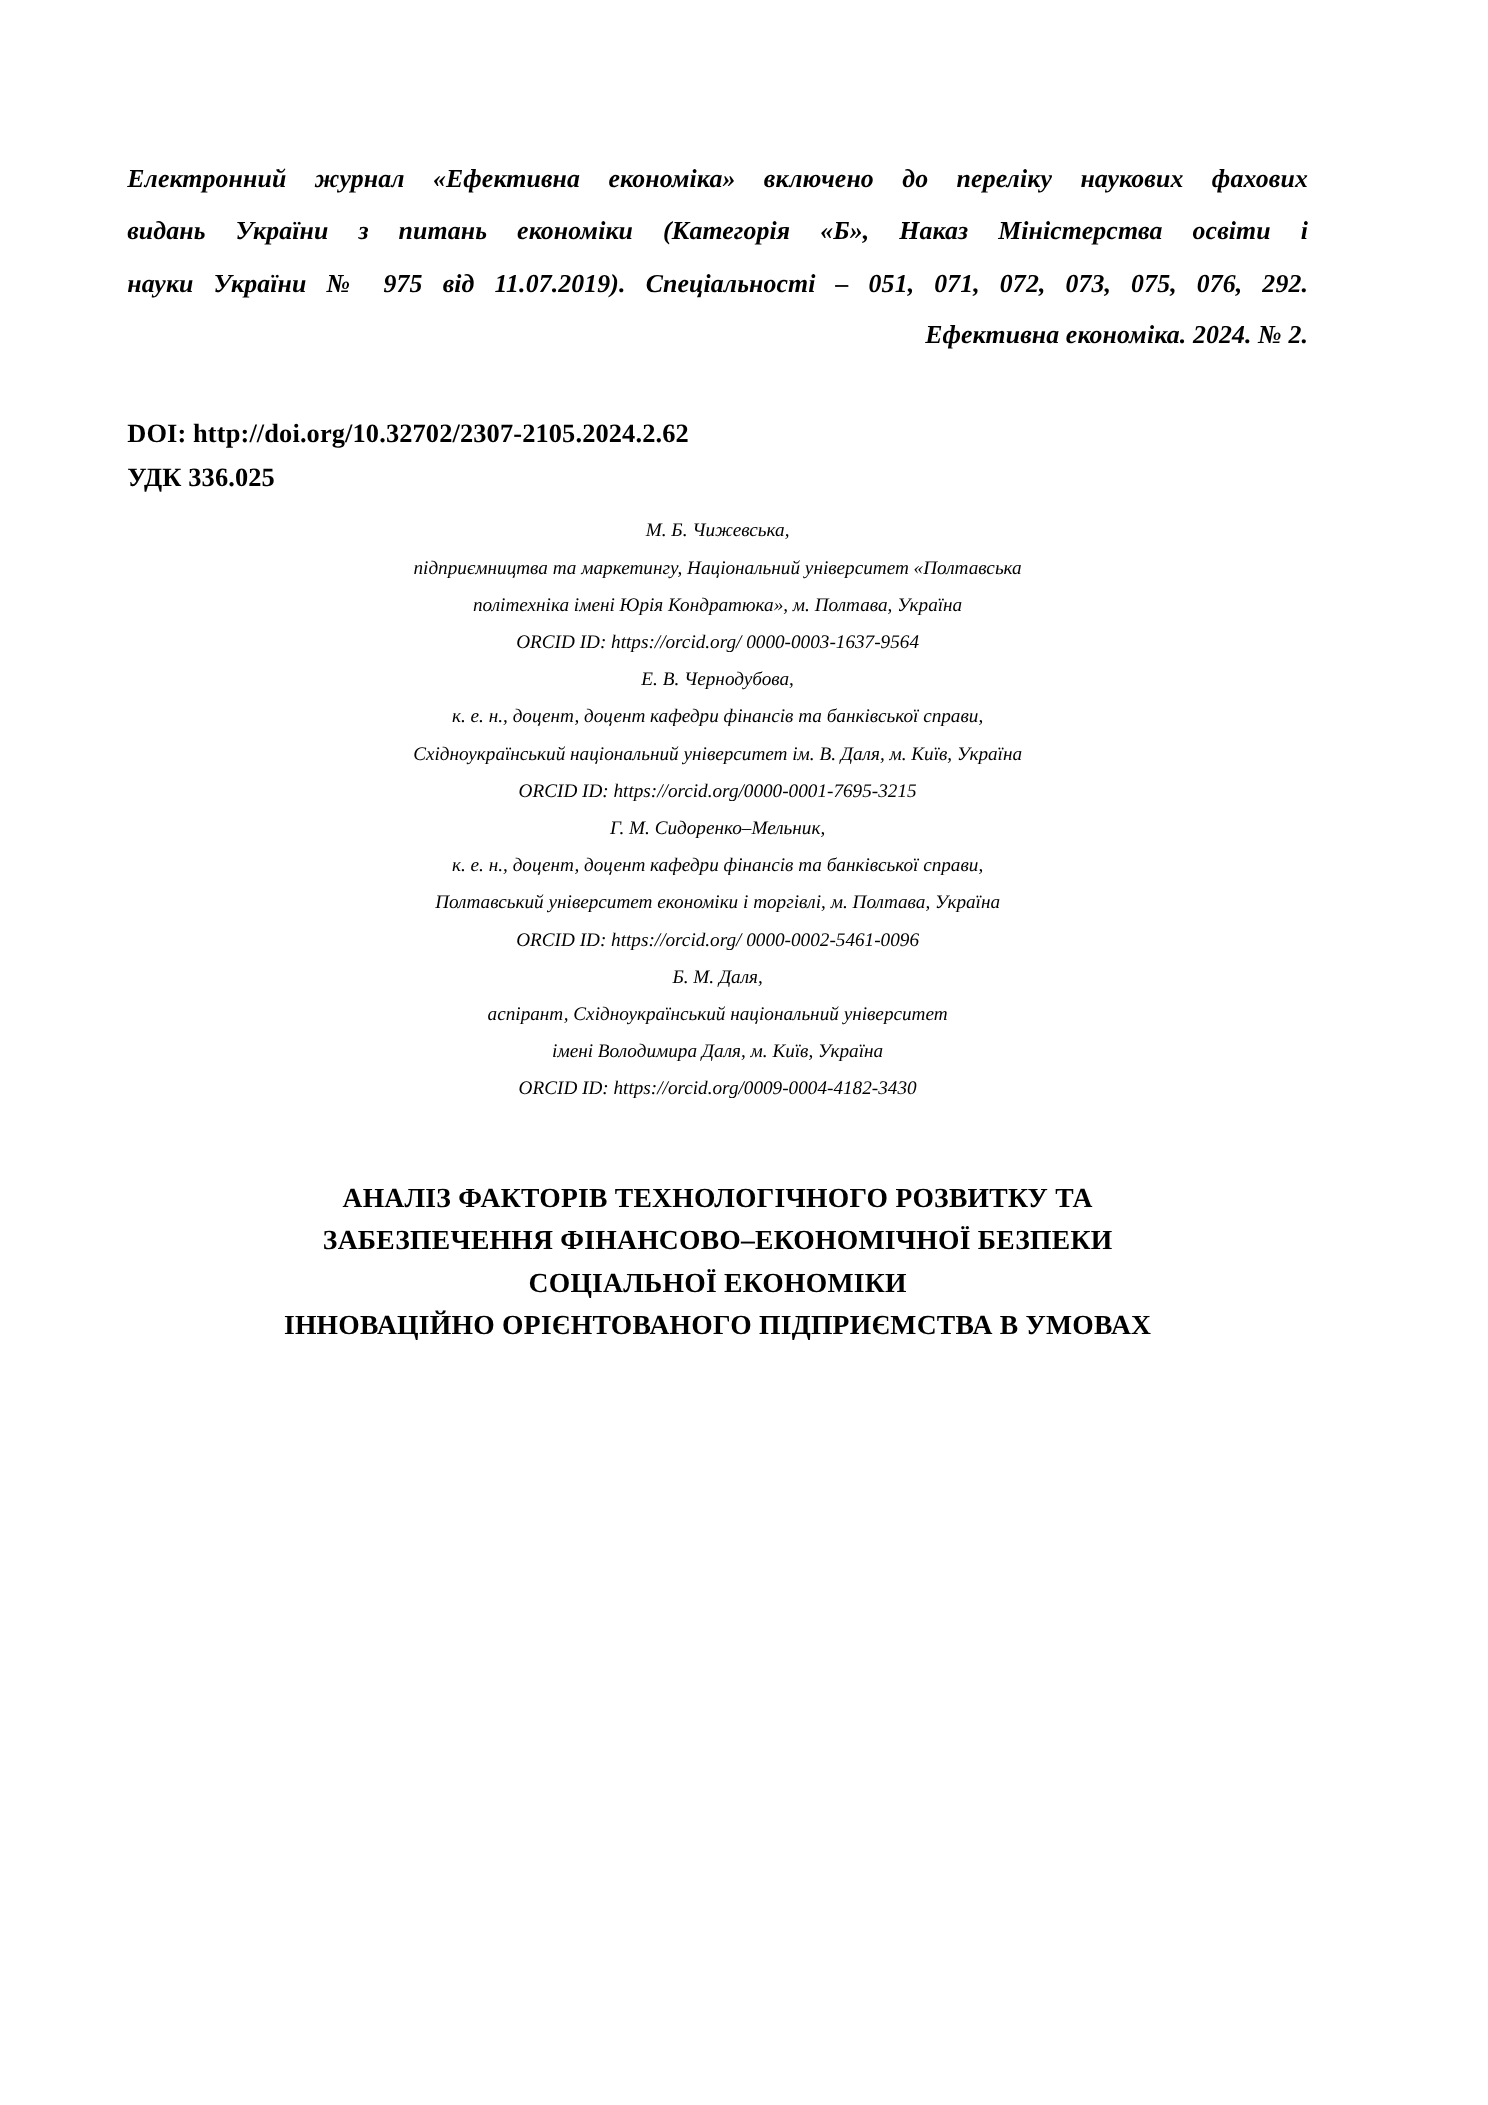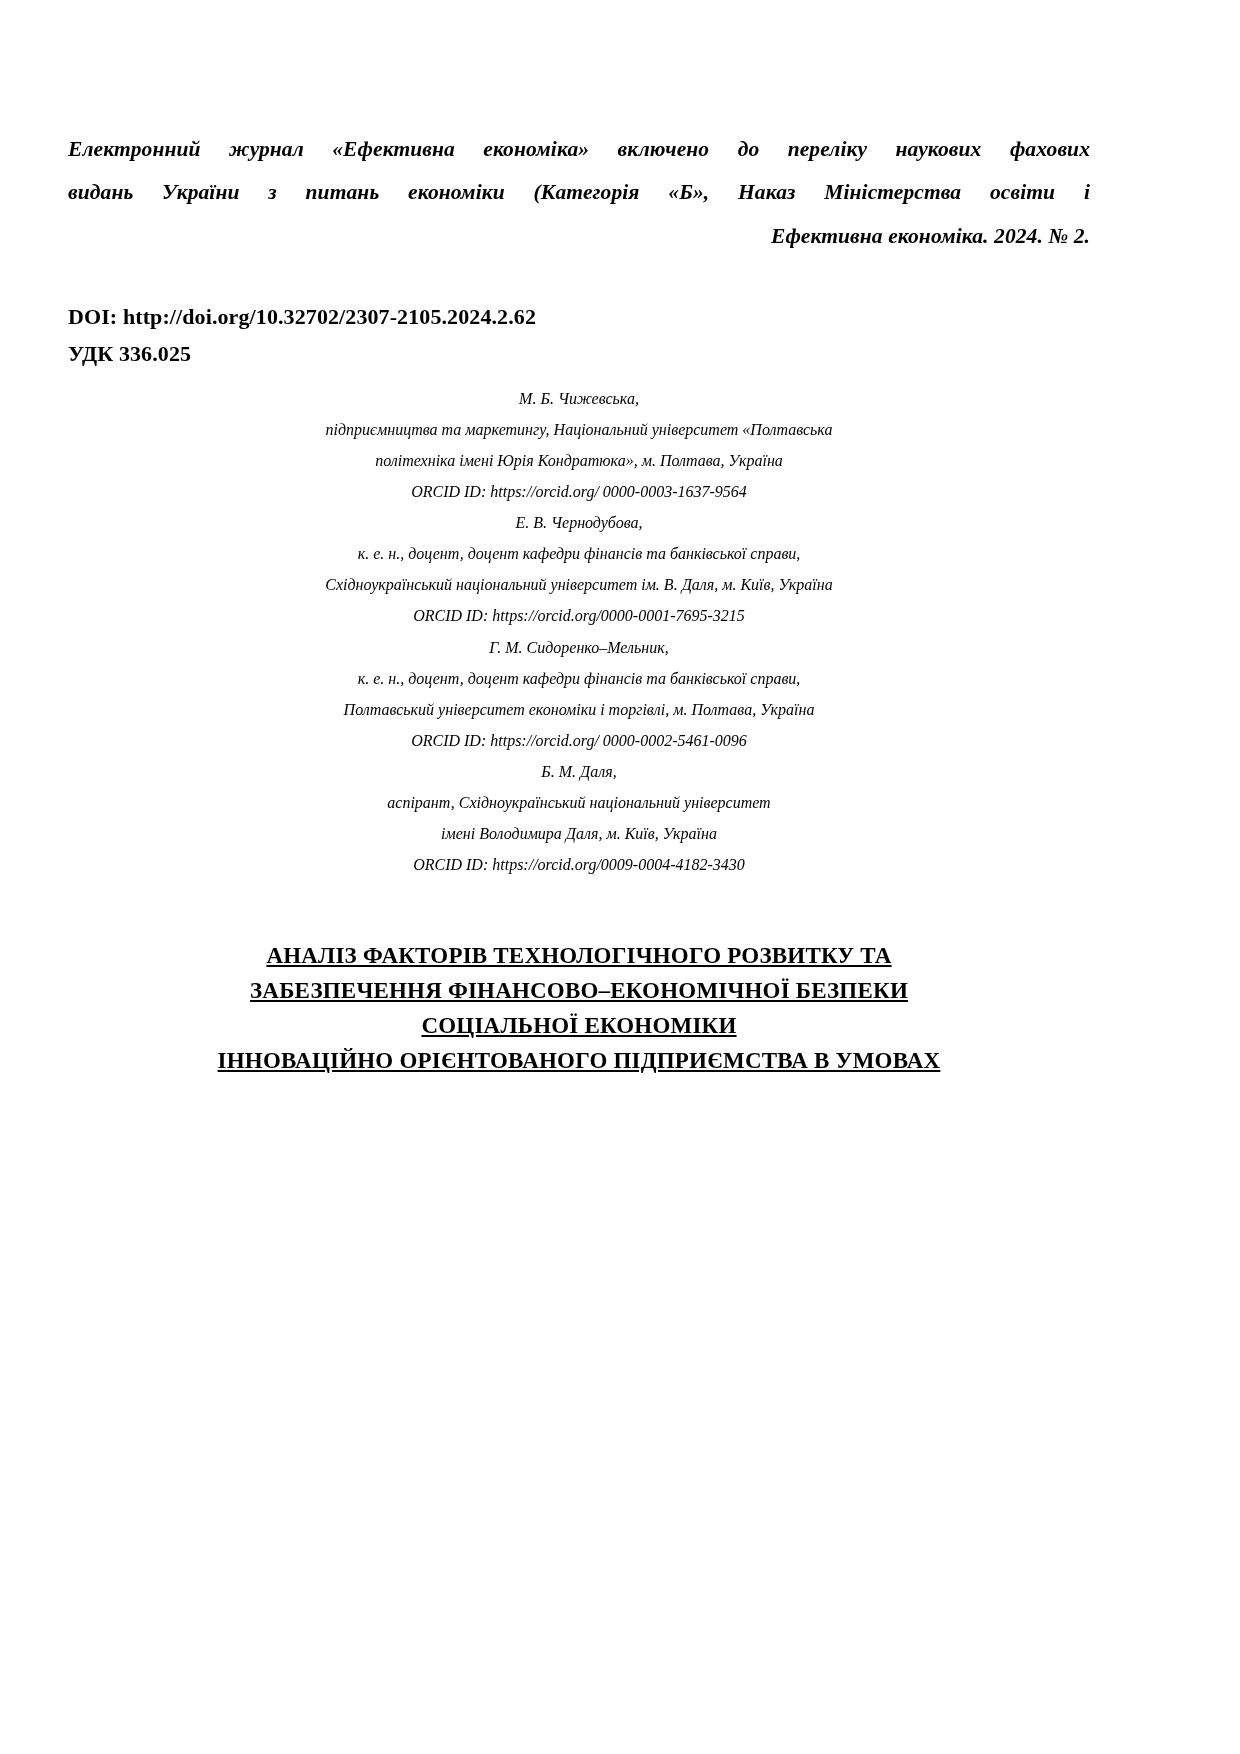--- a/index.html
+++ b/index.html
@@ -9,21 +9,21 @@
   }
   .page {
     position: relative;
     width: 1240px;
     height: 1754px;
     margin: 0 auto;
     background: #ffffff;
     font-family: "Liberation Serif", "DejaVu Serif", serif;
     color: #000000;
     box-sizing: border-box;
-    padding: 128px 150px 100px 68px;
+    padding: 128px 150px 100px 106px;
   }
   .journal-note {
     font-style: italic;
     font-weight: bold;
     font-size: 21.5px;
     line-height: 2.02;
     text-align: justify;
     text-align-last: right;
     letter-spacing: 0.1px;
   }
@@ -65,31 +65,31 @@
   .paper-title {
     margin-top: 58px;
     font-weight: bold;
     font-size: 23px;
     line-height: 1.53;
     text-align: center;
     letter-spacing: 0.2px;
   }
   .paper-title .tl {
     display: block;
-    text-decoration: underline;
   }
 </style>
 </head>
 <body>
 
 <div class="page">
 
   <div class="journal-note">
     <span class="line l1">Електронний журнал «Ефективна економіка» включено до переліку наукових фахових</span>
     <span class="line l2">видань України з питань економіки (Категорія «Б», Наказ Міністерства освіти і</span>
+    <span class="line l3">науки України № 975 від 11.07.2019). Спеціальності – 051, 071, 072, 073, 075, 076, 292.</span>
     <span class="line l4">Ефективна економіка. 2024. № 2.</span>
   </div>
 
   <div class="doi">DOI: http://doi.org/10.32702/2307-2105.2024.2.62</div>
 
   <div class="udc">УДК 336.025</div>
 
   <div class="authors">
 
     <span class="ln">М. Б. Чижевська,</span>

